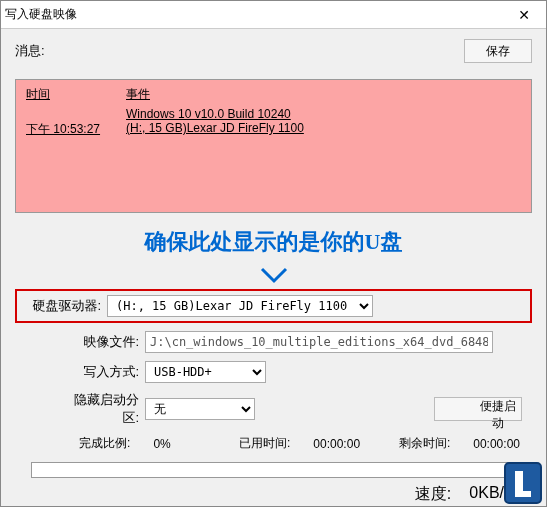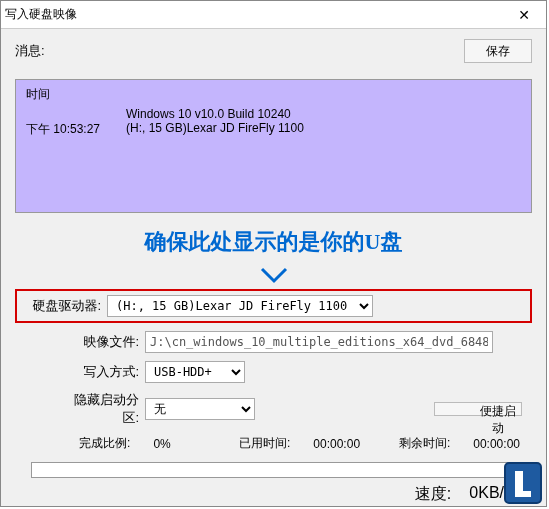--- a/index.html
+++ b/index.html
@@ -5,39 +5,39 @@
 * { box-sizing: border-box; margin: 0; padding: 0; font-family: "Microsoft YaHei", "SimSun", sans-serif; }
 body { background: #fff; width: 549px; height: 509px; position: relative; overflow: hidden; }
 .window { border: 1px solid #888; width: 547px; height: 507px; background: #f0f0f0; }
 .titlebar { height: 28px; background: #fff; border-bottom: 1px solid #ccc; display: flex; align-items: center; justify-content: space-between; padding-left: 4px; }
 .titlebar-title { font-size: 12px; }
 .titlebar-close { width: 44px; height: 28px; display: flex; align-items: center; justify-content: center; font-size: 14px; cursor: pointer; }
 .content { padding: 10px 14px; }
 .info-row { display: flex; align-items: center; justify-content: space-between; margin-bottom: 16px; }
 .info-label { font-size: 13px; }
 .save-btn { width: 68px; height: 24px; font-size: 12px; background: #f6f6f6; border: 1px solid #bbb; cursor: pointer; }
-.log-box { border: 1px solid #999; background: #c4b5fd; height: 134px; padding: 6px 10px; font-size: 12px; font-family: "SimSun", monospace; }
+.log-box { border: 1px solid #999; background: #fca5a5; height: 134px; padding: 6px 10px; font-size: 12px; font-family: "SimSun", monospace; text-decoration: underline; }
 .log-header { display: flex; margin-bottom: 4px; }
 .col-time { width: 100px; }
 .col-event { flex: 1; }
 .log-row { display: flex; }
 .note-text { color: #0068d0; font-size: 22px; font-weight: bold; text-align: center; margin: 14px 0 10px; font-family: "Microsoft YaHei"; }
 .arrow-down { text-align: center; color: #0068d0; font-size: 20px; line-height: 12px; margin-bottom: 4px; }
 .arrow-down svg { display: block; margin: 0 auto; }
 .highlight-row { border: 2px solid #d40000; padding: 4px 6px; display: flex; align-items: center; gap: 6px; margin-bottom: 8px; }
 .form-row { display: flex; align-items: center; gap: 6px; margin-bottom: 8px; padding-left: 46px; }
 .form-label { width: 78px; text-align: right; font-size: 13px; }
 .highlight-row .form-label { width: 78px; }
 select, input[type=text] { font-size: 12px; font-family: "SimSun", monospace; height: 22px; border: 1px solid #aaa; background: #fff; padding: 0 4px; }
 .drive-select { width: 266px; }
 .checkbox-wrap { display: flex; align-items: center; gap: 3px; font-size: 13px; margin-left: 4px; }
 .img-input { width: 348px; background: #f4f4f4; color: #555; }
-.mode-select { width: 100px; }
+.mode-select { width: 121px; }
 .partition-select { width: 110px; }
-.boot-btn { width: 88px; height: 14px; font-size: 12px; background: #f6f6f6; border: 1px solid #bbb; cursor: pointer; padding-left: 40px; }
+.boot-btn { width: 88px; height: 24px; font-size: 12px; background: #f6f6f6; border: 1px solid #bbb; cursor: pointer; padding-left: 40px; }
 .progress-row { display: flex; align-items: center; font-size: 12px; gap: 23px; margin-top: 6px; padding-left: 46px; }
 .plabel { width: 78px; text-align: right; }
 .pval { width: 66px; }
 .pgap { width: 62px; text-align: right; }
 .progress-bar { height: 16px; background: #fff; border: 1px solid #999; margin: 10px 16px 6px; }
 .speed-row { display: flex; justify-content: flex-end; gap: 18px; font-size: 16px; padding-right: 20px; margin-bottom: 14px; }
 .bottom-buttons { display: flex; gap: 20px; justify-content: center; padding-left: 30px; }
 .action-btn { width: 90px; height: 26px; font-size: 13px; background: #f6f6f6; border: 1px solid #bbb; cursor: pointer; }
 .write-btn { border: 2px solid #d40000; font-weight: normal; }
 .disabled-btn { color: #999; }
@@ -54,20 +54,21 @@
       </div>
   </div>
   <div class="content">
     <div class="info-row">
       <span class="info-label">消息:</span>
       <button class="save-btn">保存</button>
     </div>
     <div class="log-box">
       <div class="log-header">
         <div class="col-time">时间</div>
+        <div class="col-event">事件</div>
       </div>
       <div class="log-row">
         <div class="col-time"></div>
         <div class="col-event">Windows 10 v10.0 Build 10240</div>
       </div>
       <div class="log-row">
         <div class="col-time">下午 10:53:27</div>
         <div class="col-event">(H:, 15 GB)Lexar   JD FireFly     1100</div>
       </div>
     </div>

